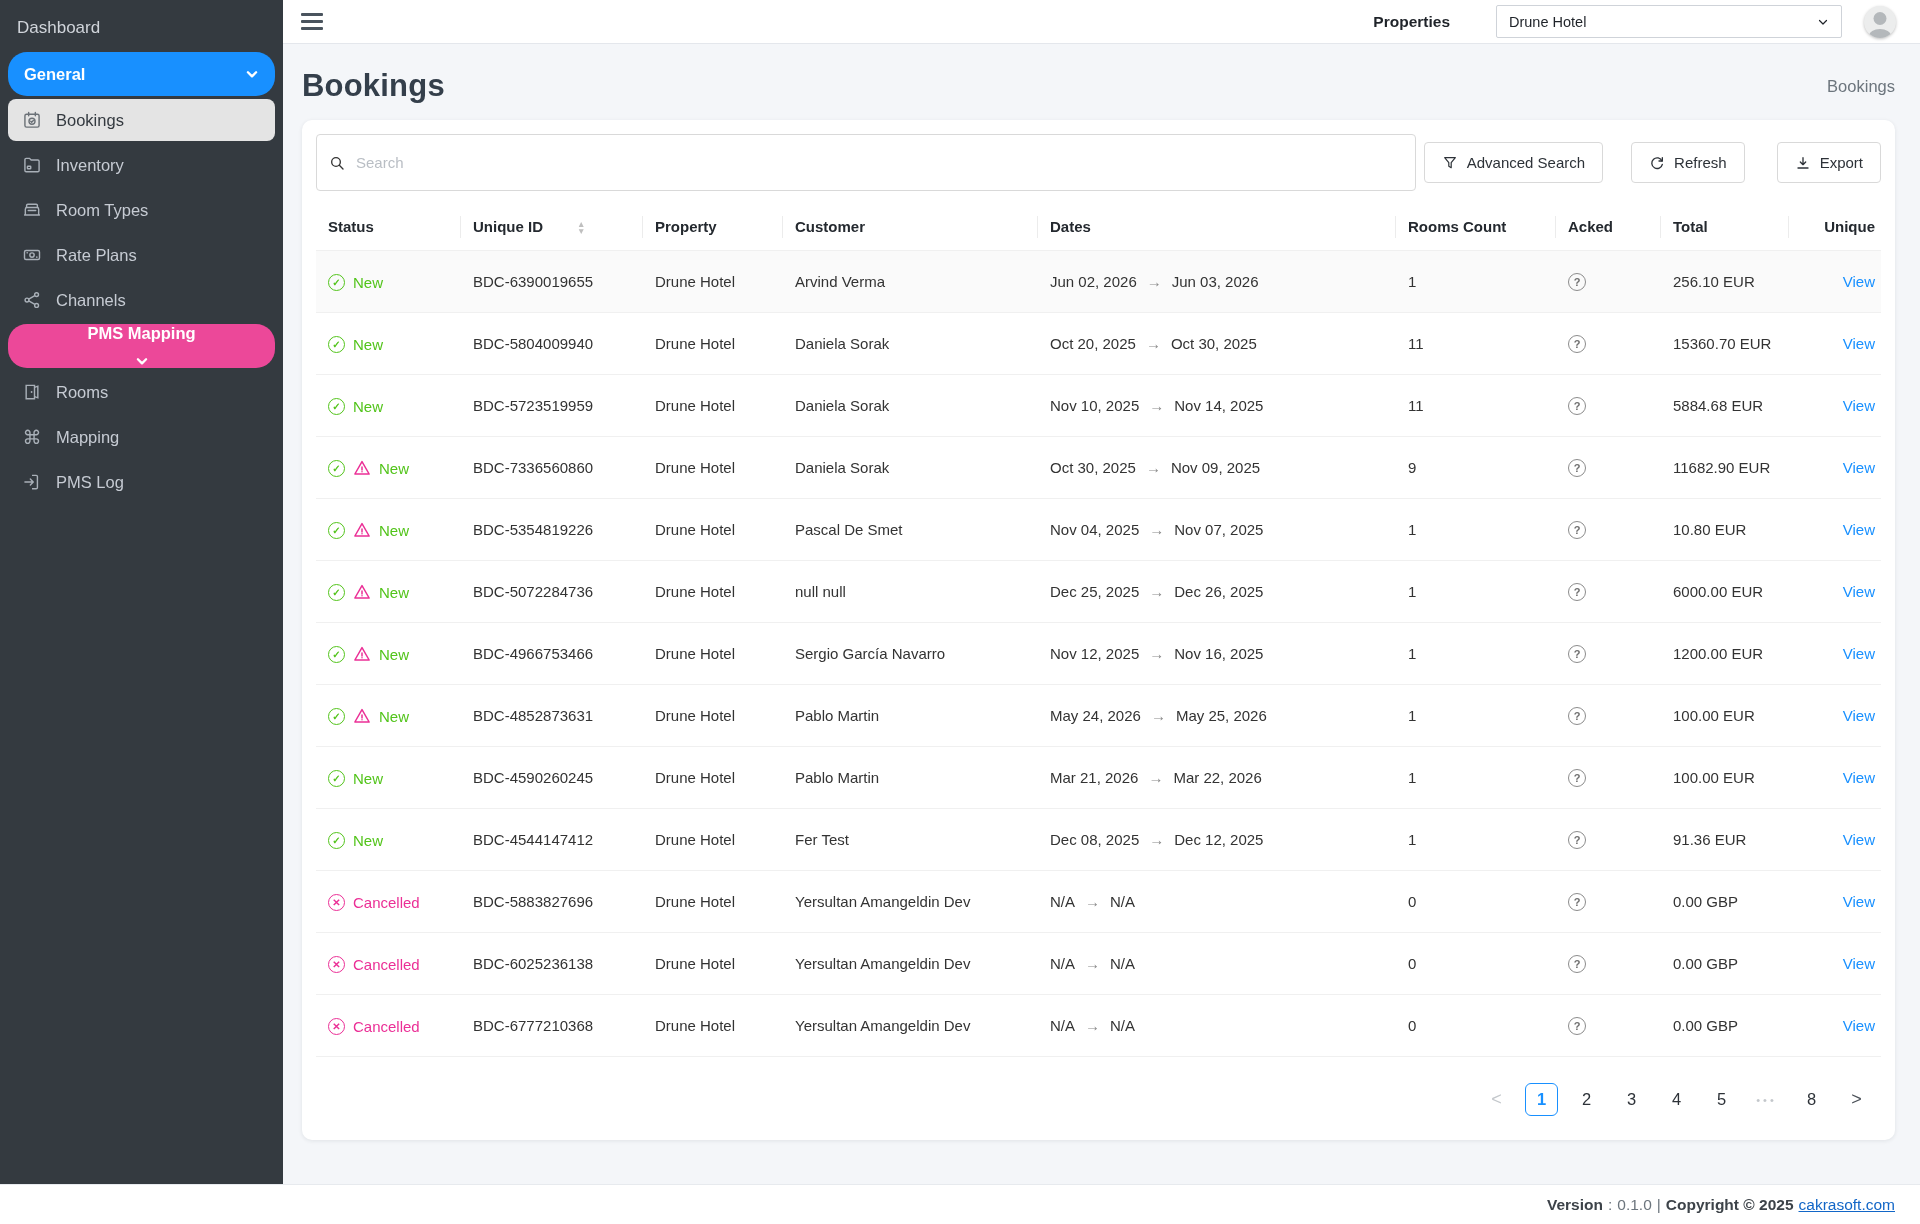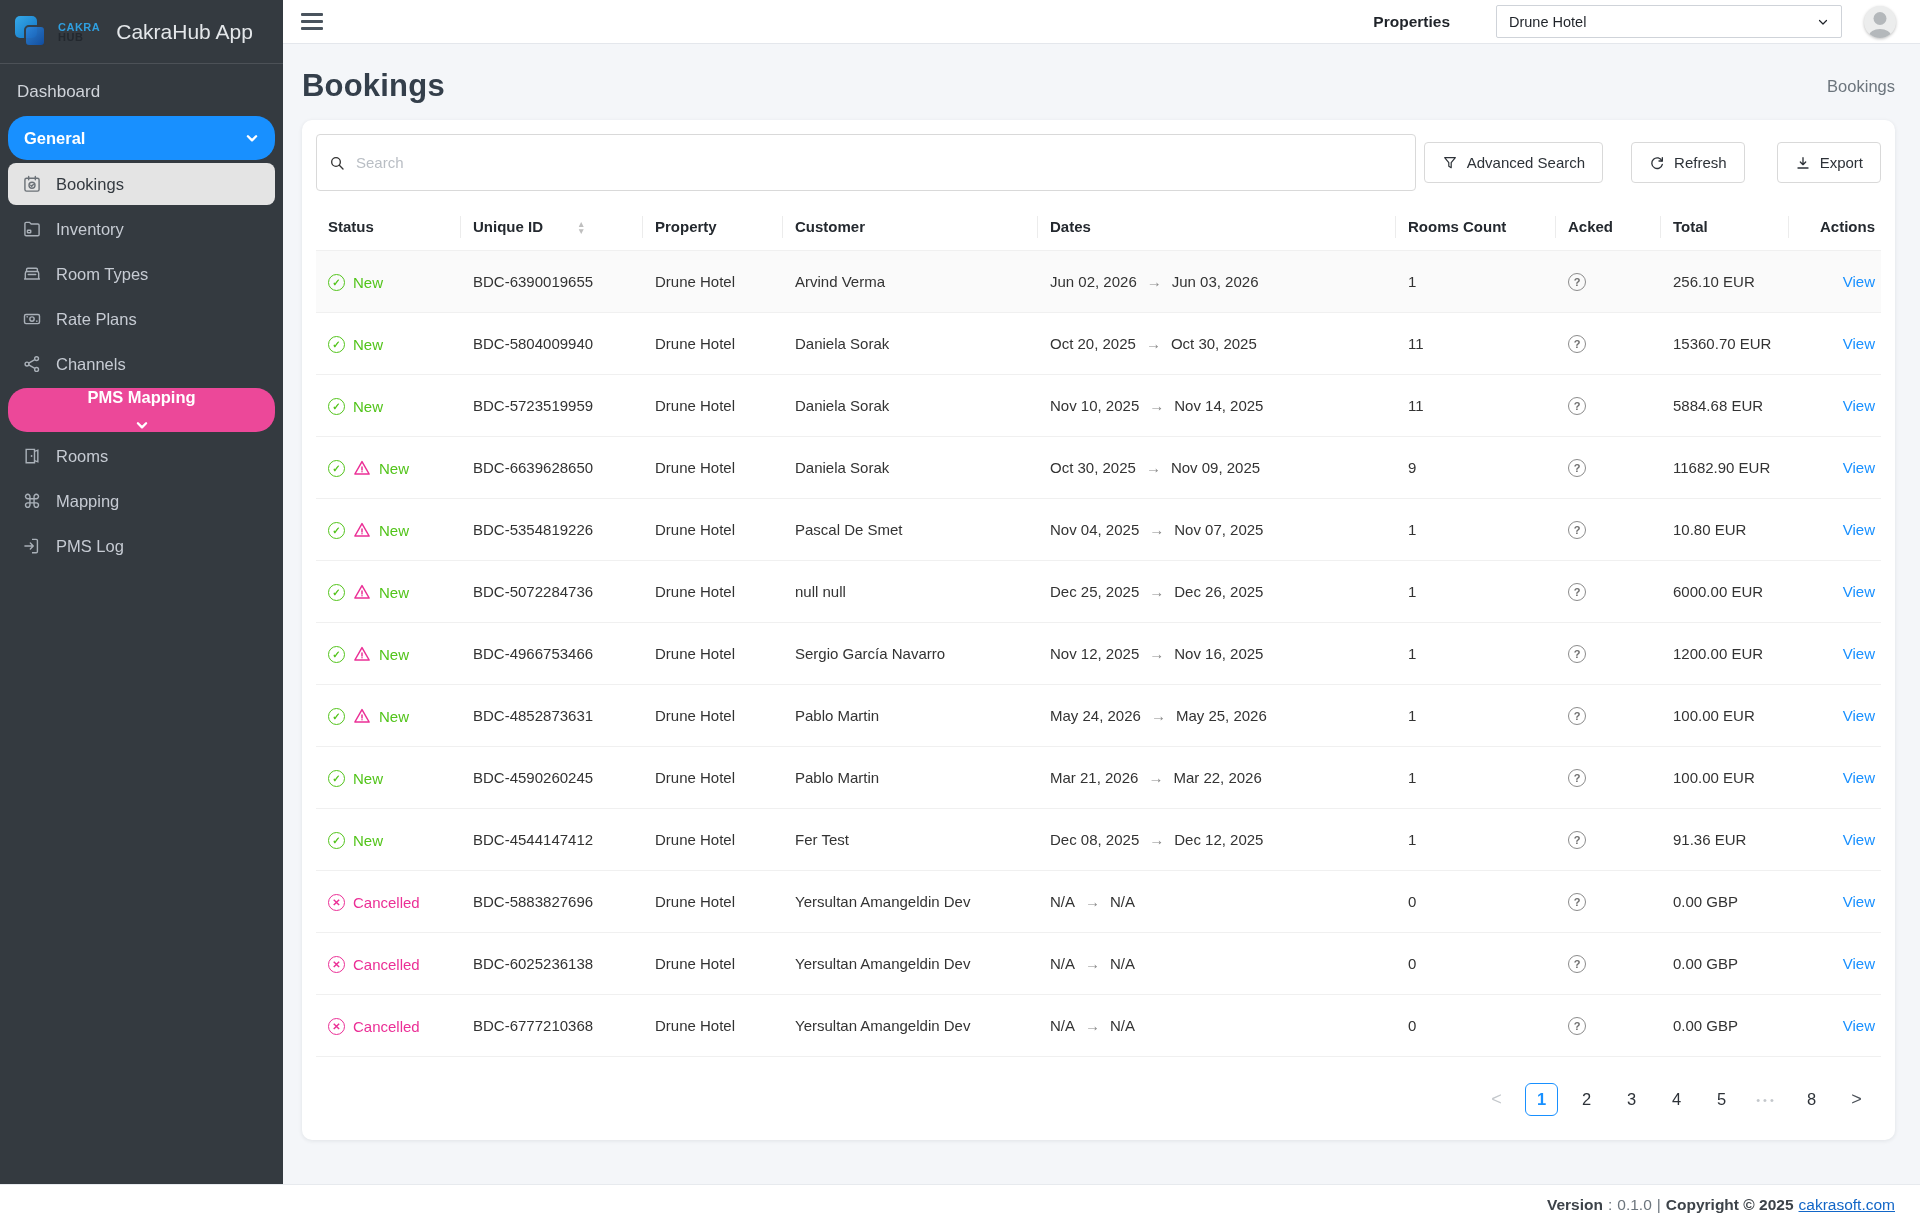--- a/index.html
+++ b/index.html
@@ -138,31 +138,20 @@
     border-top:1px solid #e7eaee; display:flex; align-items:center; justify-content:flex-end;
     padding-right:25px; font-size:15.5px; color:#6c757d; z-index:6; gap:5px;
   }
   footer .f-bold { color:#3d4349; font-weight:700; }
   footer .f-link { color:#1266c7; font-weight:400; text-decoration:underline; cursor:pointer; }
 </style>
 </head>
 <body>
 
 <aside class="sidebar">
-  <div class="brand">
-    <span class="logo-mark">
-        <span class="logo-sq1"></span>
-        <span class="logo-sq2"></span>
-      </span>
-    <span class="logo-stack">
-      <b>CAKRA</b>
-        <i>HUB</i>
-    </span>
-    <span class="brand-name">CakraHub App</span>
-  </div>
   <div class="side-label">Dashboard</div>
 
   <div class="side-group blue">
     <span>General</span>
     <svg class="chev" viewBox="0 0 24 24" fill="none" stroke-width="4" stroke-linecap="round" stroke-linejoin="round">
         <path d="M5 9l7 7 7-7" stroke="currentColor"></path>
       </svg>
   </div>
 
   <div class="side-item selected">
@@ -333,21 +322,21 @@
           <th><span>Unique ID</span><span class="sorter">
                 <span>▲</span>
                 <span>▼</span>
               </span></th>
           <th><span>Property</span></th>
           <th><span>Customer</span></th>
           <th><span>Dates</span></th>
           <th><span>Rooms Count</span></th>
           <th><span>Acked</span></th>
           <th class="col-total"><span>Total</span></th>
-          <th class="col-actions"><span>Actions</span></th>
+          <th class="col-actions"><span>Unique</span></th>
         </tr>
       </thead>
       <tbody>
           <tr class="row-hl">
     <td><span class="st-wrap new">
       <span class="circle-ic st-circle">✓</span>
 
       <span class="st-label">New</span>
     </span></td>
     <td class="c-id">BDC-6390019655</td>
@@ -394,21 +383,21 @@
       <span class="circle-ic st-circle">✓</span>
       <span class="warn-ic">
                   <svg width="18" height="18" viewBox="0 0 24 24" fill="none" stroke="currentColor" stroke-width="2" stroke-linejoin="round">
                     <path d="M12 3.5 21.5 20h-19z"></path>
                     <path d="M12 10.5v4" stroke-linecap="round"></path>
                     <path d="M12 16.9v.2" stroke-linecap="round"></path>
                   </svg>
                 </span>
       <span class="st-label">New</span>
     </span></td>
-    <td class="c-id">BDC-6639628650</td>
+    <td class="c-id">BDC-7336560860</td>
     <td class="c-prop">Drune Hotel</td>
     <td class="c-cust">Daniela Sorak</td>
     <td><span class="d-from">Oct 30, 2025</span><span class="d-arrow">→</span><span class="d-to">Nov 09, 2025</span></td>
     <td class="c-rooms">9</td>
     <td><span class="circle-ic q-circle">?</span></td>
     <td class="col-total">11682.90 EUR</td>
     <td class="col-actions"><a class="view-link">View</a></td>
   </tr>
           <tr>
     <td><span class="st-wrap new">

